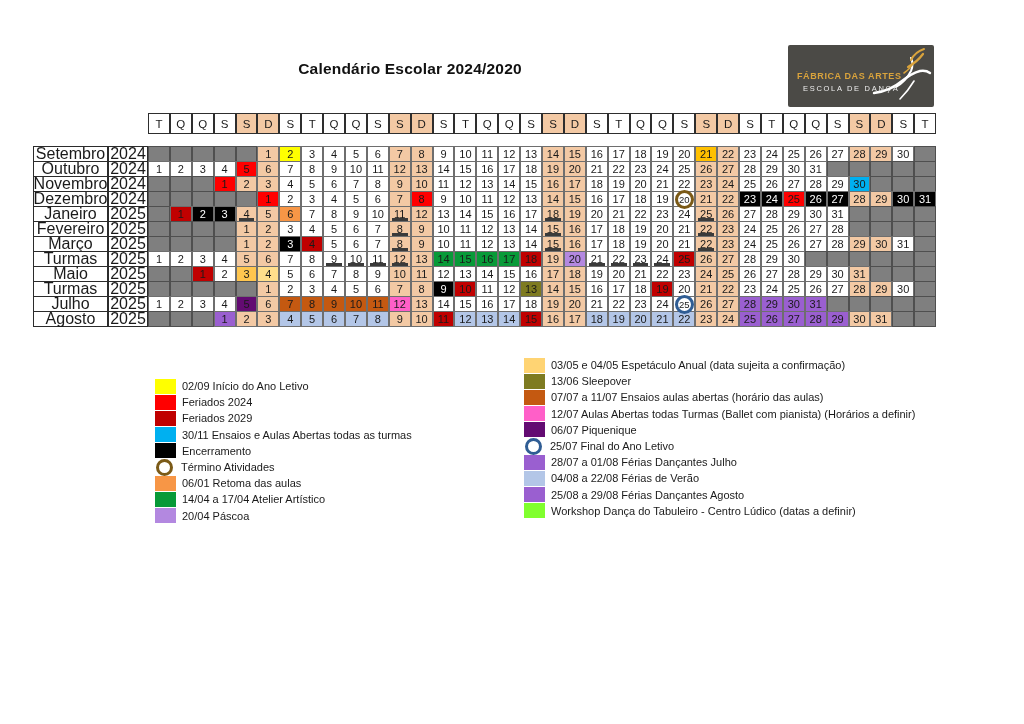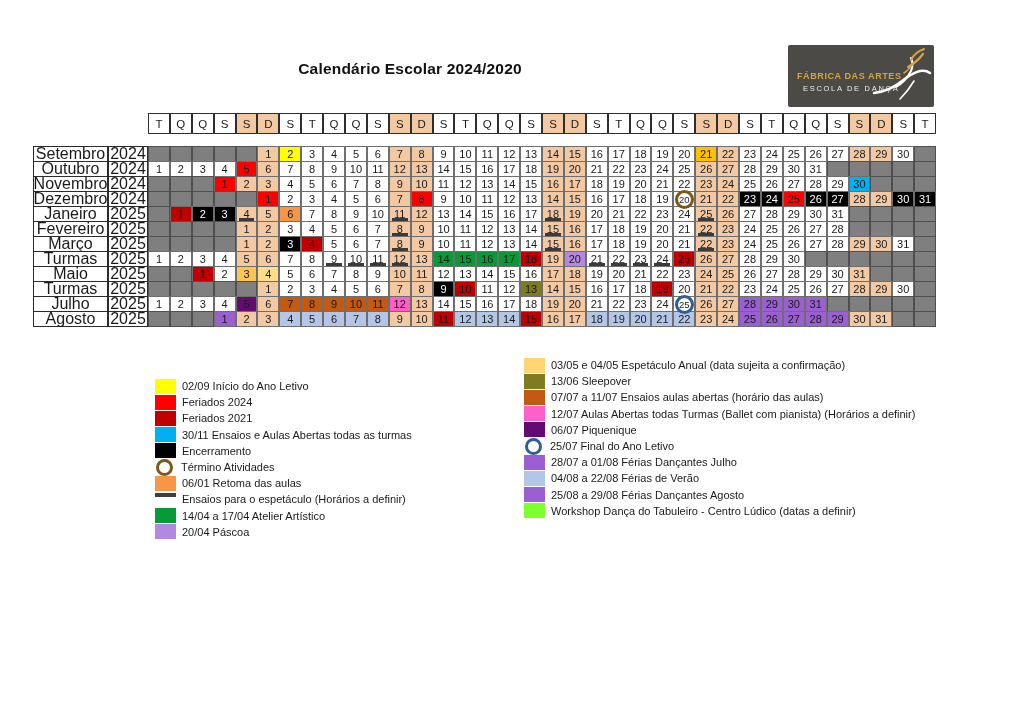--- a/index.html
+++ b/index.html
@@ -604,43 +604,37 @@
     <div class="leg-item">
       <span class="leg-swatch" style="background: rgb(255, 255, 0);"></span>
       <span>02/09 Início do Ano Letivo</span>
     </div>
     <div class="leg-item">
       <span class="leg-swatch" style="background: rgb(255, 0, 0);"></span>
       <span>Feriados 2024</span>
     </div>
     <div class="leg-item">
       <span class="leg-swatch" style="background: rgb(192, 0, 0);"></span>
-      <span>Feriados 2021</span>
+      <span>Feriados 2029</span>
     </div>
     <div class="leg-item">
       <span class="leg-swatch" style="background: rgb(0, 176, 240);"></span>
       <span>30/11 Ensaios e Aulas Abertas todas as turmas</span>
     </div>
     <div class="leg-item">
       <span class="leg-swatch" style="background: rgb(0, 0, 0);"></span>
       <span>Encerramento</span>
     </div>
     <div class="leg-item">
       <span class="leg-ring" style="border-color: rgb(123, 90, 23);"></span>
       <span>Término Atividades</span>
     </div>
     <div class="leg-item">
       <span class="leg-swatch" style="background: rgb(247, 150, 70);"></span>
       <span>06/01 Retoma das aulas</span>
-    </div>
-    <div class="leg-item">
-      <span class="leg-barwrap">
-        <span style="background: rgb(63, 63, 63);"></span>
-      </span>
-      <span>Ensaios para o espetáculo (Horários a definir)</span>
     </div>
     <div class="leg-item">
       <span class="leg-swatch" style="background: rgb(8, 154, 56);"></span>
       <span>14/04 a 17/04 Atelier Artístico</span>
     </div>
     <div class="leg-item">
       <span class="leg-swatch" style="background: rgb(179, 136, 224);"></span>
       <span>20/04 Páscoa</span>
     </div>
   </div>

